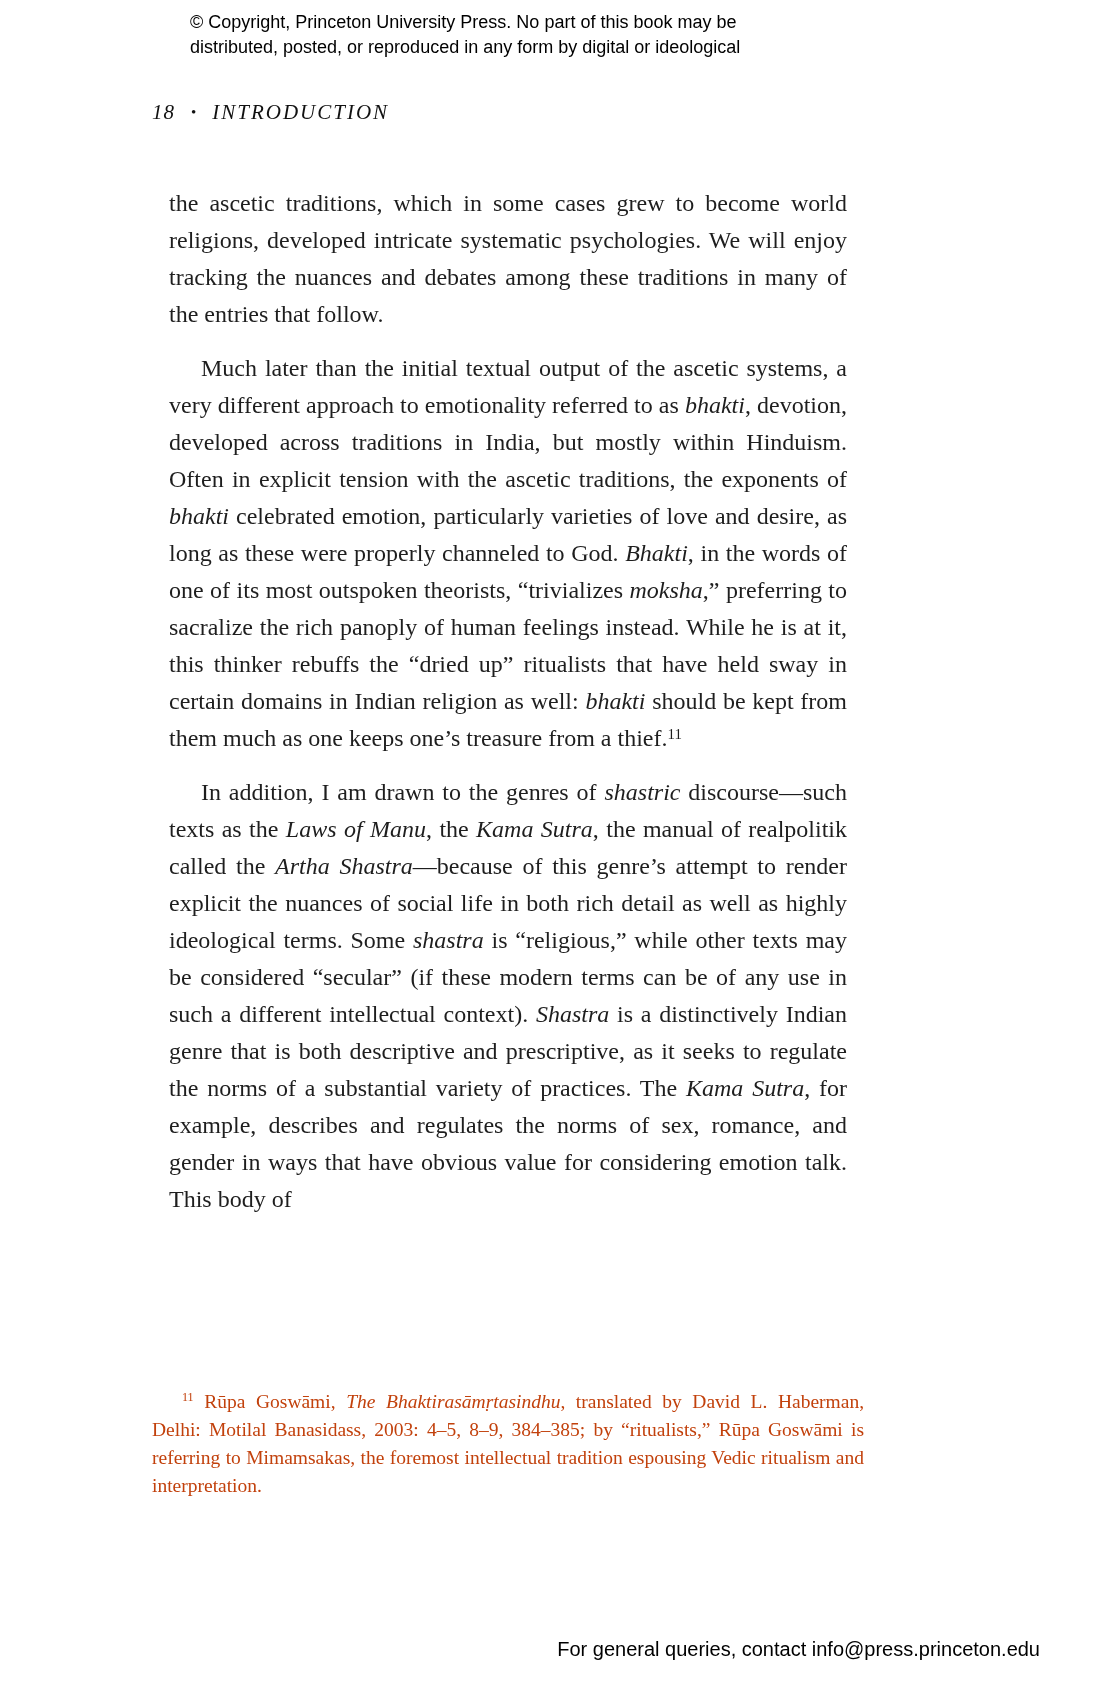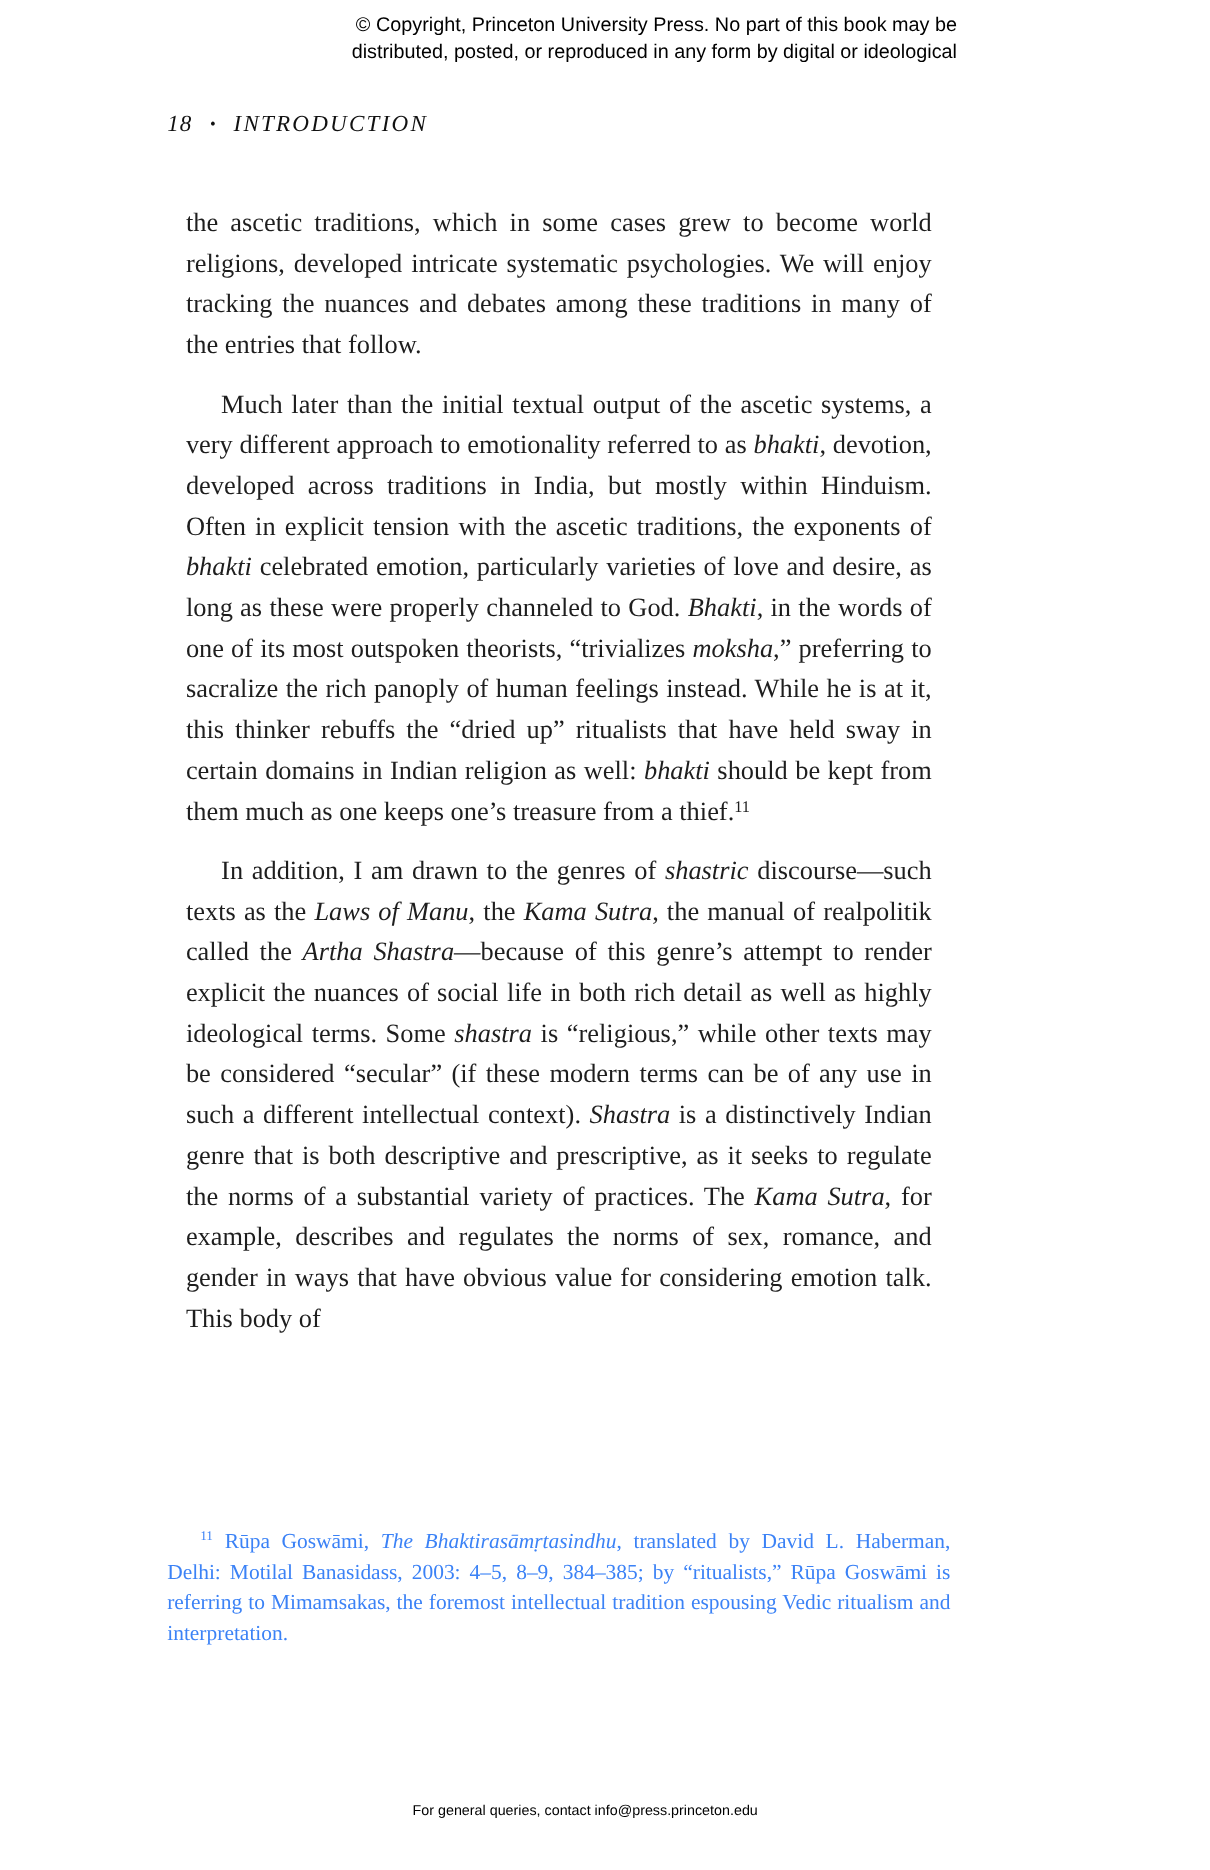--- a/index.html
+++ b/index.html
@@ -16,21 +16,21 @@
   }
   .copyright {
     position: absolute;
     left: 190px;
     top: 10px;
     width: 680px;
     font-family: "Liberation Sans", sans-serif;
     font-size: 18px;
     line-height: 25px;
     color: #000000;
-    text-align: right;
+    text-align: left;
   }
   .running-header {
     position: absolute;
     left: 152px;
     top: 100px;
     width: 710px;
     font-family: "Liberation Serif", serif;
     font-style: italic;
     font-size: 21px;
     color: #111111;
@@ -72,37 +72,36 @@
     vertical-align: 7px;
   }
   .footnote {
     position: absolute;
     left: 152px;
     top: 1388px;
     width: 712px;
     font-family: "Liberation Serif", serif;
     font-size: 19.5px;
     line-height: 28px;
-    color: #3b82f6;
+    color: #c2410c;
     text-align: justify;
   }
   .footnote p {
     margin: 0;
     text-indent: 30px;
   }
   .page-footer {
     position: absolute;
     left: 0;
     top: 1638px;
     width: 1040px;
-    text-align: center;
+    text-align: right;
     font-family: "Liberation Sans", sans-serif;
-    font-size: 13px;
+    font-size: 20px;
     color: #000000;
-    margin-left: 12px;
   }
 </style>
 </head>
 <body>
 
 <div class="page">
 
   <div class="copyright">
     <div>© Copyright, Princeton University Press. No part of this book may be</div>
     <div>distributed, posted, or reproduced in any form by digital or ideological</div>

